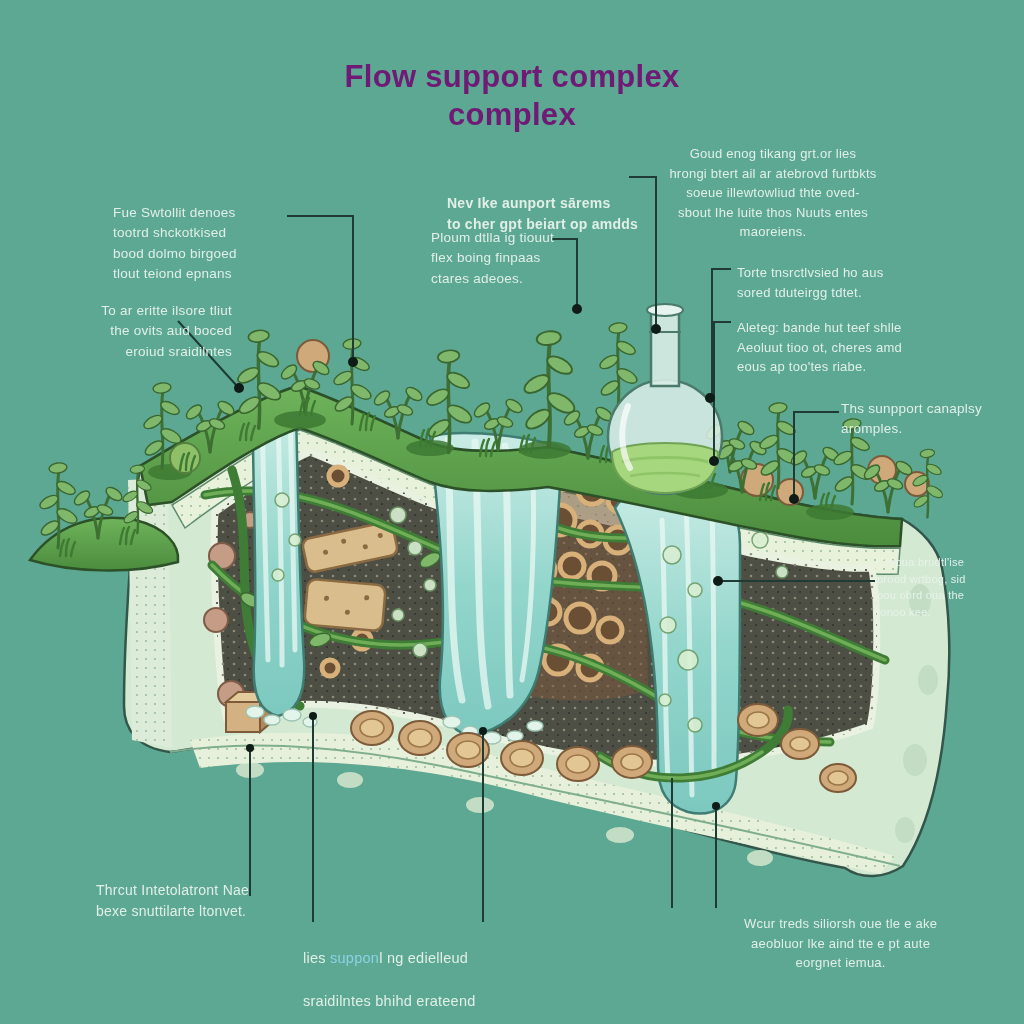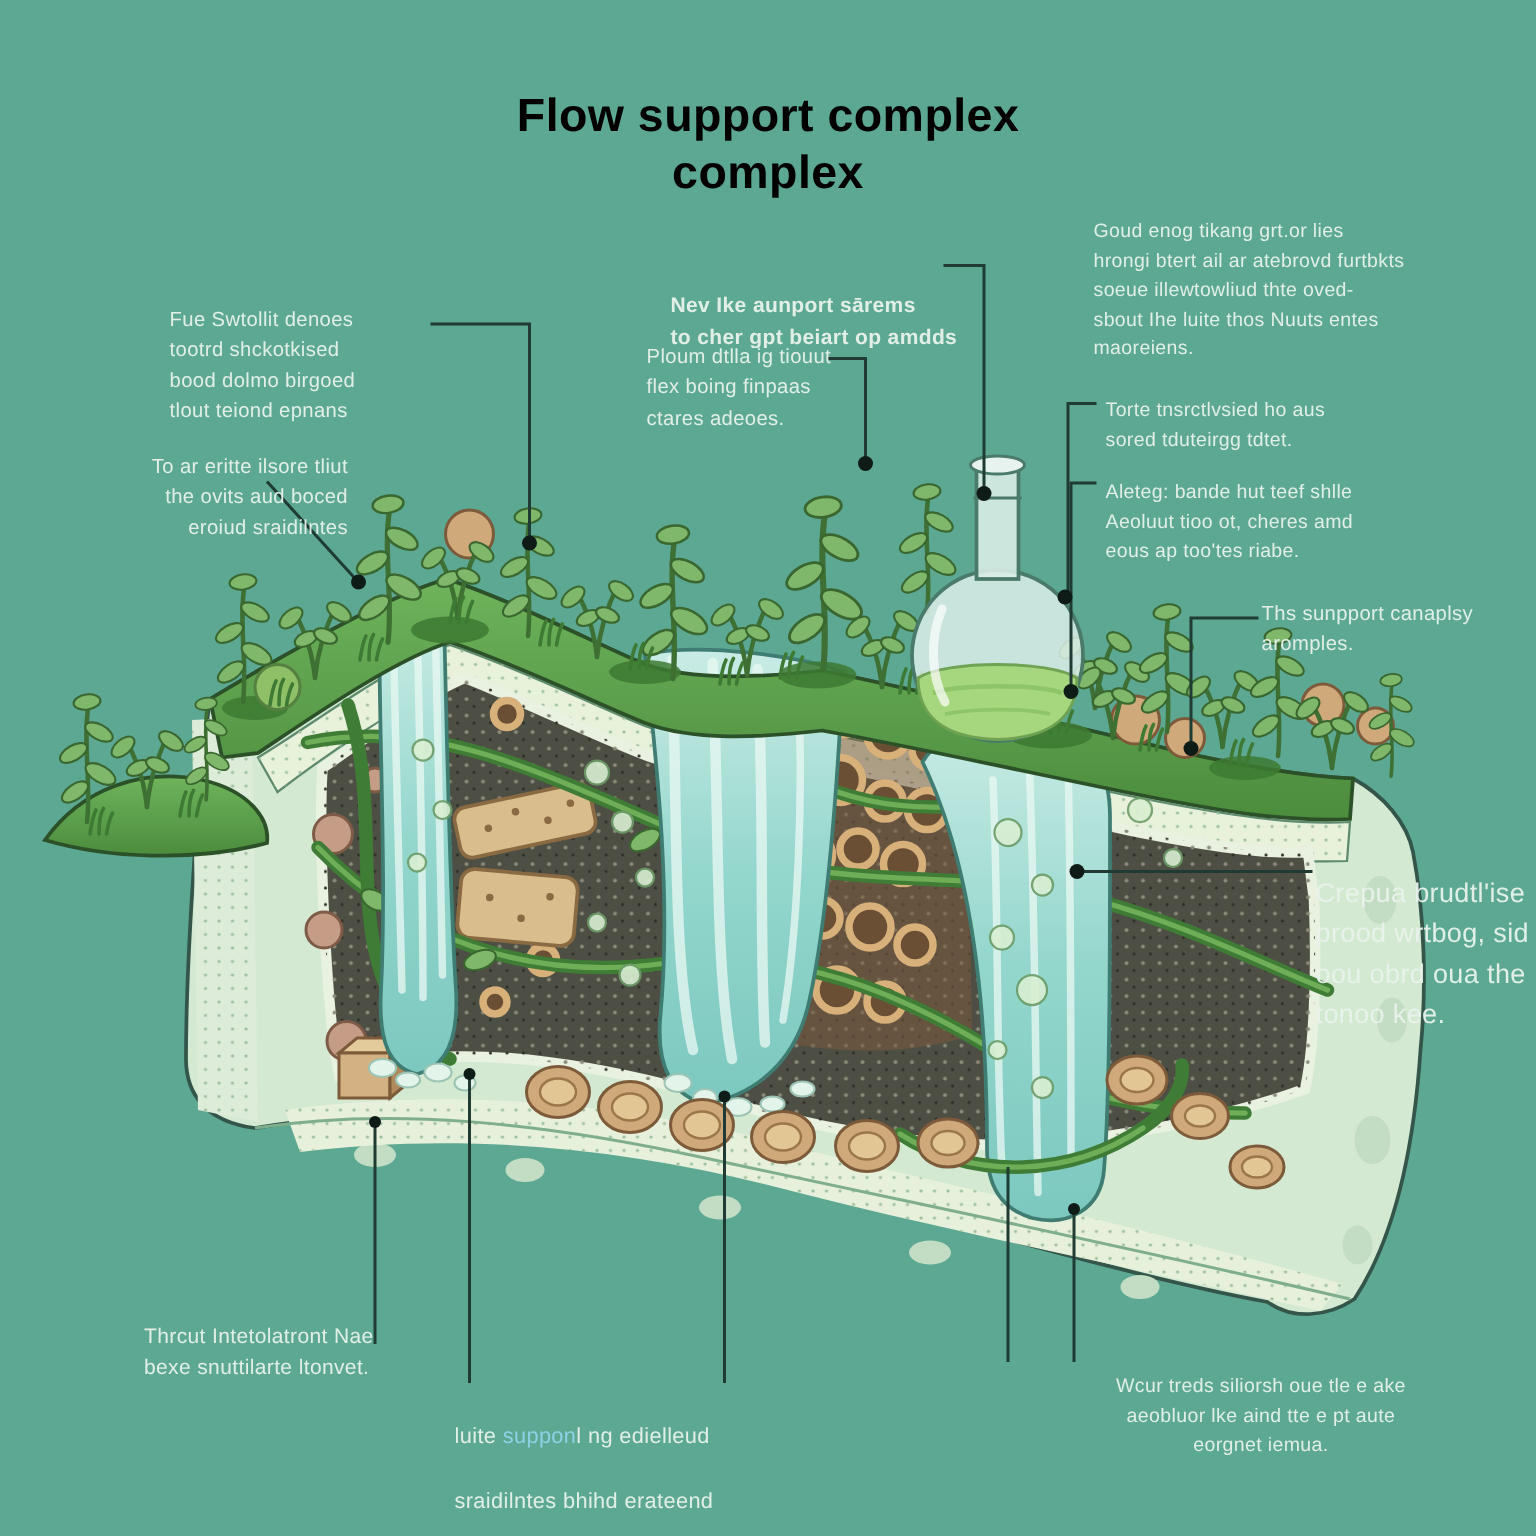--- a/index.html
+++ b/index.html
@@ -1,32 +1,32 @@
 <!DOCTYPE html>
 <html><head>
 <meta charset="utf-8">
 <style>
   html,body{margin:0;padding:0;}
   .stage{position:relative;width:1024px;height:1024px;overflow:hidden;
          background:#5CA893;font-family:"Liberation Sans",sans-serif;}
   .stage svg{position:absolute;inset:0;}
   .title{position:absolute;left:0;right:0;top:58px;text-align:center;
-         font-weight:700;font-size:31px;line-height:1.22;color:#000000;
+         font-weight:700;font-size:31px;line-height:1.22;color:#701a75;
          white-space:pre-line;letter-spacing:.3px;}
   .lbl{position:absolute;color:#E9F3EC;font-size:13.5px;line-height:1.5;
        white-space:pre-line;letter-spacing:.25px;opacity:.95;}
   .lbl-fue{left:113px;top:203px;}
   .lbl-toar{right:792px;top:301px;text-align:right;width:220px;right:auto;left:12px;}
   .lbl-nev{left:447px;top:161px;font-weight:600;font-size:14px;margin-top:32px;}
   .lbl-ploum{left:431px;top:228px;}
-  .lbl-goud{left:729px;top:144px;font-size:13px;width:240px;}
+  .lbl-goud{left:653px;top:144px;font-size:13px;width:240px;text-align:center;}
   .lbl-torte{left:737px;top:263px;font-size:13px;}
   .lbl-aleteg{left:737px;top:318px;font-size:13px;}
   .lbl-ths{left:841px;top:399px;font-size:13.5px;}
-  .lbl-crepua{left:877px;top:554px;font-size:18px;margin-top:28px;}
+  .lbl-crepua{left:877px;top:554px;font-size:11px;}
   .lbl-thrcut{left:96px;top:880px;font-size:14px;}
   .lbl-klet{left:303px;top:926px;font-size:14.5px;}
   .lbl-wcur{left:744px;top:914px;font-size:13px;text-align:center;}
   .hl{color:#8FD4EA;margin-top:48px;}
   
   .stem{stroke:#3E6F33;stroke-width:3;fill:none;stroke-linecap:round;}
   .leaf{fill:#7FB86A;stroke:#3A662F;stroke-width:1.4;}
   .tuftp{stroke:#3E7A33;stroke-width:2.4;fill:none;stroke-linecap:round;}
   .vine{stroke:#3F7C36;stroke-width:9;fill:none;stroke-linecap:round;}
   .vinehl{stroke:#6FAE57;stroke-width:3.5;fill:none;stroke-linecap:round;}
@@ -449,20 +449,20 @@
 sored tduteirgg tdtet.</div>
   <div class="lbl lbl-ths">Ths sunpport canaplsy
 aromples.</div>
   <div class="lbl lbl-crepua">Crepua brudtl'ise
 prood wrtbog, sid
 oou obrd oua the
 tonoo kee.</div>
   <div class="lbl lbl-thrcut">Thrcut Intetolatront Nae
 bexe snuttilarte ltonvet.</div>
   <div class="lbl lbl-klet">
-    <div><span>luite </span><span class="hl">suppon</span><span>l ng edielleud</span></div>
+    <div><span>lies </span><span class="hl">suppon</span><span>l ng edielleud</span></div>
     <div>sraidilntes bhihd erateend</div>
   </div>
   <div class="lbl lbl-wcur">Wcur treds siliorsh oue tle e ake
 aeobluor lke aind tte e pt aute
 eorgnet iemua.</div>
 
 </div>
 
 </body></html>

